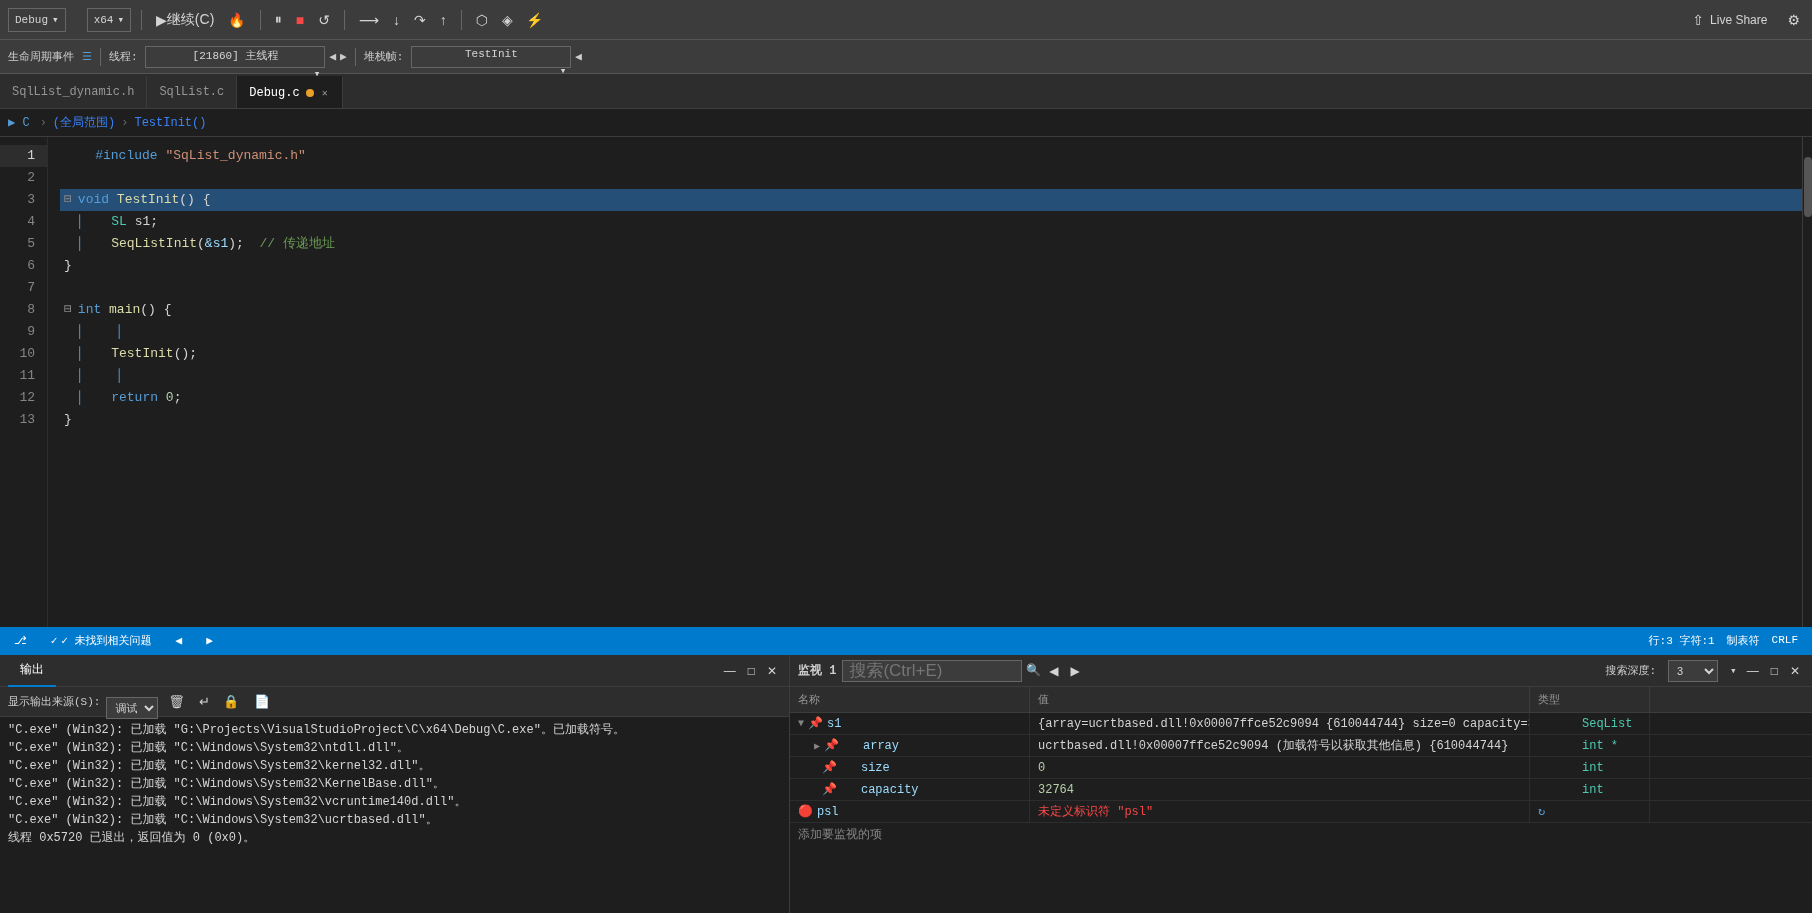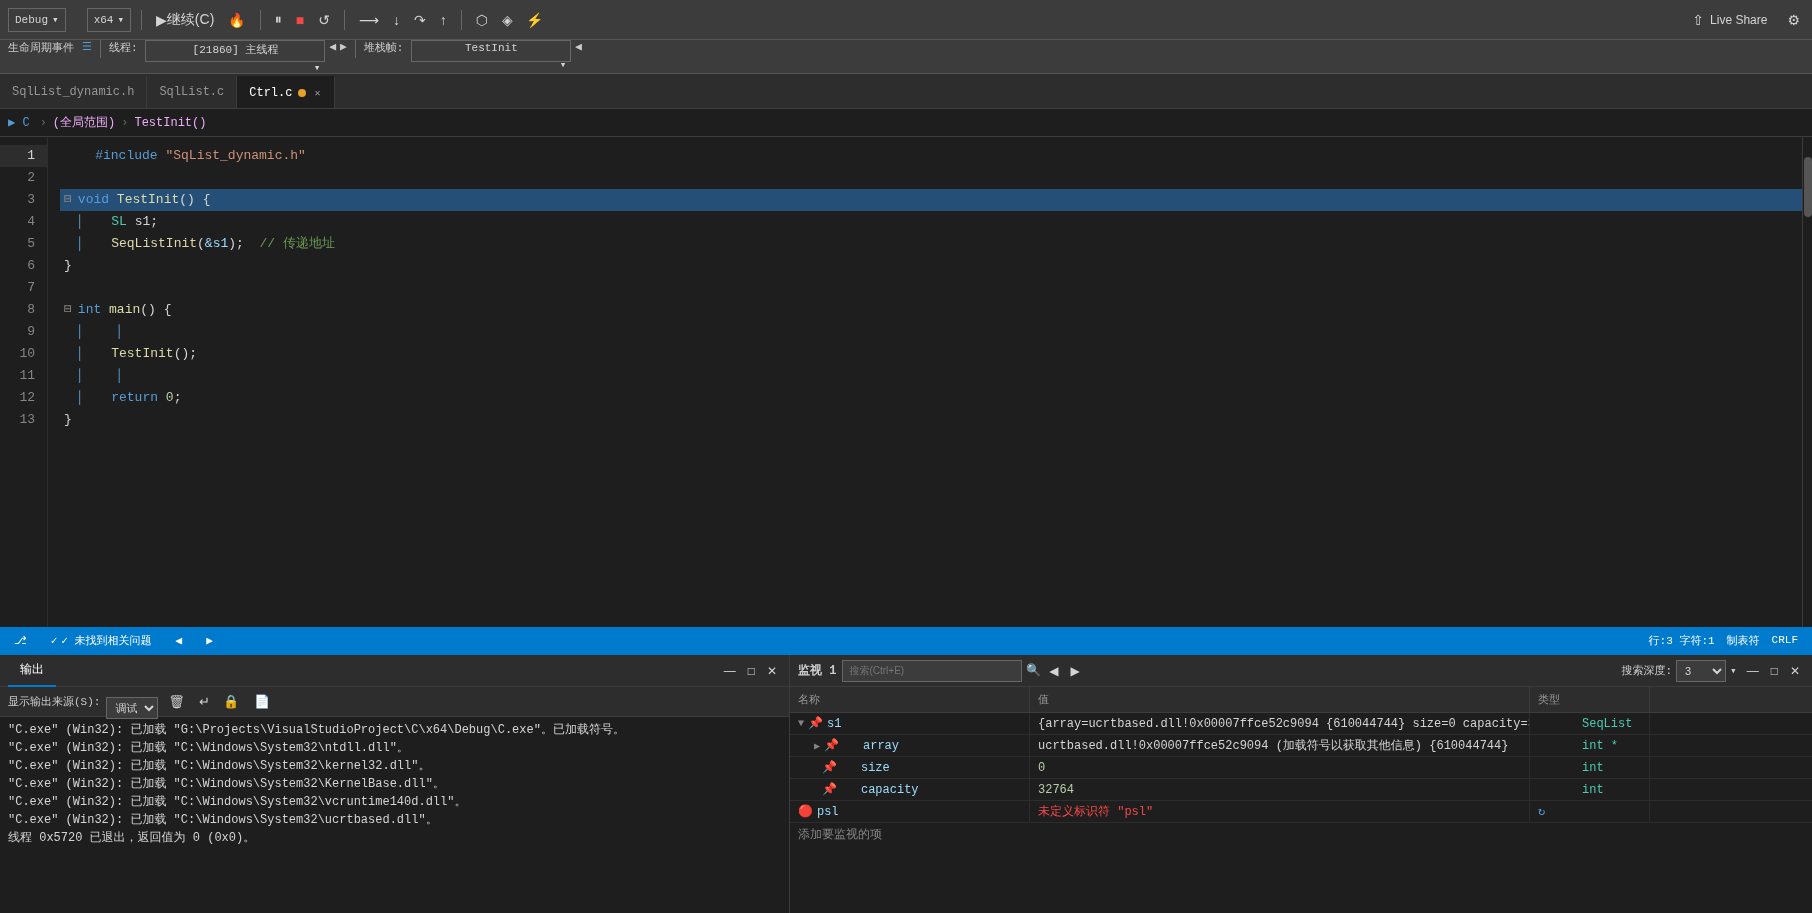--- a/index.html
+++ b/index.html
@@ -76,20 +76,21 @@
     }
     .live-share-icon {
       font-size: 14px;
     }
 
     
     .debug-toolbar {
       background: #3c3c3c;
       height: 34px;
       display: flex;
+      align-items: center;
       padding: 0 8px;
       gap: 4px;
       border-bottom: 1px solid #555;
       font-size: 11px;
     }
     .debug-label {
       color: #ccc;
       margin-right: 4px;
     }
     .debug-dropdown {
@@ -153,21 +154,21 @@
       background: #1e1e1e;
       height: 28px;
       display: flex;
       align-items: center;
       padding: 0 8px;
       border-bottom: 1px solid #3c3c3c;
       gap: 6px;
       font-size: 12px;
     }
     .breadcrumb-item {
-      color: #f0abfc;
+      color: #3b82f6;
       cursor: pointer;
     }
     .breadcrumb-sep {
       color: #666;
     }
 
     
     .editor-container {
       display: flex;
       height: calc(913px - 40px - 34px - 35px - 28px - 26px - 260px);
@@ -361,28 +362,28 @@
       flex: 1;
       display: flex;
       align-items: center;
       gap: 4px;
     }
     .watch-search-input {
       background: #3c3c3c;
       border: 1px solid #666;
       color: #d4d4d4;
       padding: 2px 6px;
-      font-size: 10px;
+      font-size: 17px;
       height: 22px;
       width: 180px;
     }
     .watch-depth {
       display: flex;
       align-items: center;
-      gap: 4px;
+      gap: 12px;
       font-size: 11px;
       color: #ccc;
     }
     .watch-depth-select {
       background: #3c3c3c;
       border: 1px solid #666;
       color: #d4d4d4;
       font-size: 11px;
       height: 22px;
       padding: 0 4px;
@@ -536,21 +537,21 @@
 </div>
 
 <div class="tab-bar">
   <div class="tab">
     <span>SqlList_dynamic.h</span>
   </div>
   <div class="tab">
     <span>SqlList.c</span>
   </div>
   <div class="tab active">
-    <span>Ctrl.c</span>
+    <span>Debug.c</span>
     <span class="tab-dot"></span>
     <span class="close-btn">✕</span>
   </div>
 </div>
 
 <div class="breadcrumb-bar">
   <span style="color:#569cd6;margin-right:4px">▶ C</span>
   <span class="breadcrumb-sep">›</span>
   <span class="breadcrumb-item">(全局范围)</span>
   <span class="breadcrumb-sep">›</span>

